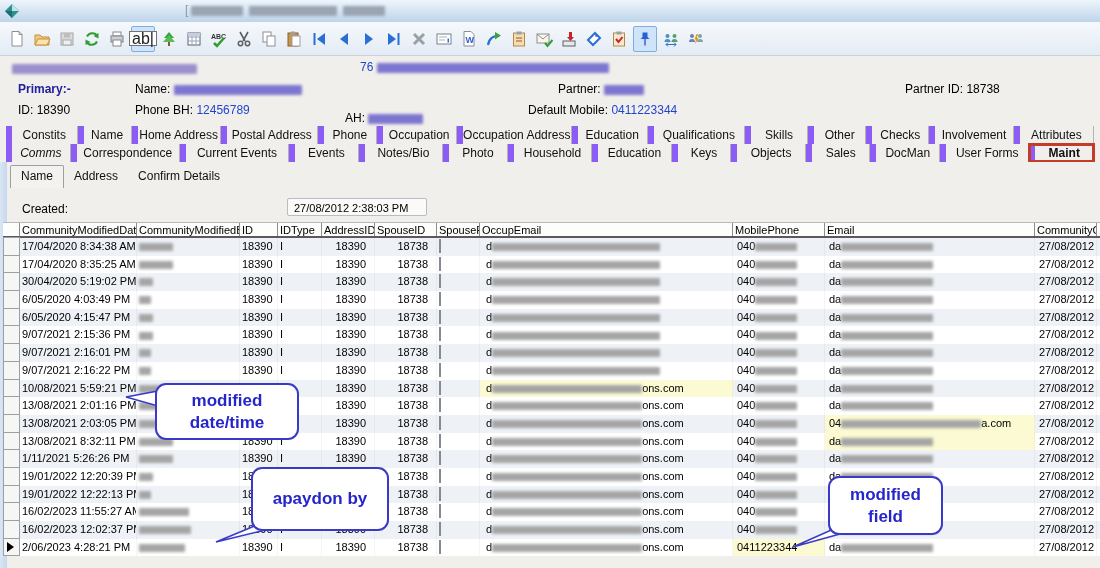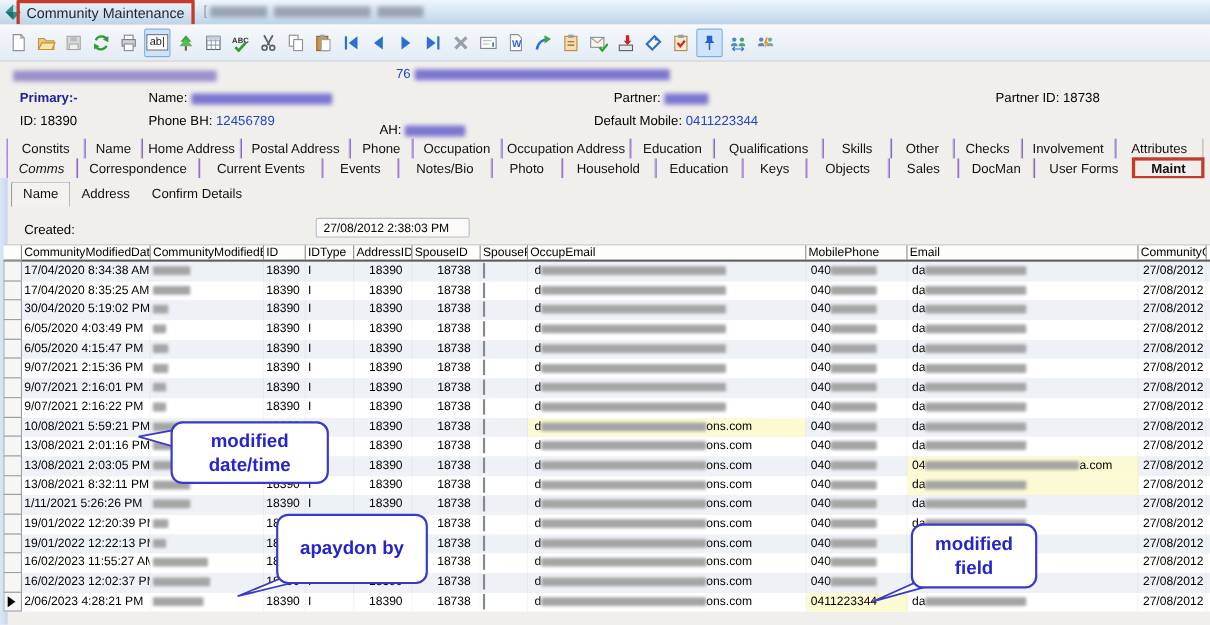--- a/index.html
+++ b/index.html
@@ -18,37 +18,37 @@
   .cap-blur{display:inline-block;height:10px;border-radius:1px;background:#9aa4b2;
     filter:blur(1.8px);vertical-align:middle;margin:0 3px;}
   #title-caption{position:absolute;left:185px;top:3px;color:#8b96a4;font-size:12px;}
   
   #toolbar{position:absolute;left:0;top:22px;width:1100px;height:34px;
     background:linear-gradient(#f6f9fc,#e3ebf4);border-bottom:1px solid #c9d2dc;
     display:flex;align-items:center;padding-left:6px;box-sizing:border-box;gap:3px;}
   .tbtn{width:22px;height:24px;display:flex;align-items:center;justify-content:center;border-radius:2px;}
   .tbtn.active{background:#cfe4f8;border:1px solid #7fb0dd;}
   .tbtn svg{display:block;}
-  #edit-field-btn{font-size:10px;border:1px solid #6f747c;background:#fff;
+  #edit-field-btn{font-size:16px;border:1px solid #6f747c;background:#fff;
     padding:0 2px;line-height:13px;color:#222;}
   
   #infopanel{position:absolute;left:8px;top:58px;width:1084px;height:66px;
     background:#f1efec;}
   .ip{position:absolute;white-space:nowrap;font-size:12px;}
   .ip b{color:#20209a;}
   .blue{color:#2244cc;}
   .blur{display:inline-block;height:10px;border-radius:1px;filter:blur(1.8px);vertical-align:middle;}
   .blur.purple{background:#9b90cc;}
   .blur.bluev{background:#7d76d0;}
   .blur.gray{background:#a9a9a9;height:8px;filter:blur(1.5px);}
   
   #tabs{position:absolute;left:0;top:126px;width:1100px;height:36px;}
   .tabrow{display:flex;height:18px;align-items:stretch;padding:0 6px;}
   .tab{display:flex;align-items:center;justify-content:center;font-size:12px;
-    border-right:1px solid #b7b3ab;border-left:1px solid #8b5cf6;color:#111;
+    border-right:1px solid #b7b3ab;border-left:6px solid #8b5cf6;color:#111;
     white-space:nowrap;overflow:hidden;padding:0 4px;box-sizing:border-box;}
   .tab.active{font-weight:bold;outline:3px solid #c53b2a;outline-offset:-2px;}
   
   #content{position:absolute;left:0;top:162px;width:1100px;height:406px;background:#f1efec;}
   #leftstrip{position:absolute;left:0;top:0;width:7px;height:406px;
     background:linear-gradient(90deg,#dae6f4,#c6d8ec);}
   
   #subtabs{position:absolute;left:10px;top:4px;height:22px;display:flex;}
   .subtab{padding:3px 10px 0 10px;font-size:12px;color:#111;}
   .subtab.active{background:#f4f2ef;border:1px solid #9aa0a8;border-bottom:none;
@@ -86,23 +86,20 @@
 </style>
 </head>
 <body>
 
 <div id="titlebar">
   <svg id="app-icon" viewBox="0 0 16 16">
     <polygon points="8,1 15,8 8,15 1,8" fill="#2e8f8f"></polygon>
     <polygon points="8,1 15,8 8,8" fill="#bfe6e6"></polygon>
     <polygon points="8,8 8,15 1,8" fill="#1d6f6f"></polygon>
   </svg>
-  <span id="title-box">
-    <span id="title-text">Community Maintenance</span>
-  </span>
   <span id="title-caption">[<span class="cap-blur" style="width:52px"></span><span class="cap-blur" style="width:88px"></span><span class="cap-blur" style="width:42px"></span></span>
 </div>
 
 <div id="toolbar">
   <span class="tbtn">
       <svg width="18" height="18">
         <path d="M4 1.5h7l3 3V16H4z" fill="#fff" stroke="#8a8f96"></path>
         <path d="M11 1.5v3h3" fill="none" stroke="#8a8f96"></path>
       </svg>
     </span>
@@ -287,21 +284,21 @@
   <span class="ip" style="left:352px;top:2px"><span class="blue">76</span> <span class="blur bluev" style="width:232px"></span></span>
 
   <span class="ip" style="left:10px;top:24px"><b>Primary:-</b></span>
   <span class="ip" style="left:127px;top:24px"><span>Name:</span> <span class="blur bluev" style="width:128px"></span></span>
   <span class="ip" style="left:550px;top:24px"><span>Partner:</span> <span class="blur bluev" style="width:40px"></span></span>
   <span class="ip" style="left:897px;top:24px"><span>Partner ID:</span> <span>18738</span></span>
 
   <span class="ip" style="left:10px;top:45px"><span>ID:</span> <span>18390</span></span>
   <span class="ip" style="left:127px;top:45px"><span>Phone BH:</span> <span class="blue">12456789</span></span>
   <span class="ip" style="left:337px;top:53px"><span>AH:</span> <span class="blur bluev" style="width:55px"></span></span>
-  <span class="ip" style="left:532px;top:45px"><span>Default Mobile:</span> <span class="blue">0411223344</span></span>
+  <span class="ip" style="left:520px;top:45px"><span>Default Mobile:</span> <span class="blue">0411223344</span></span>
 </div>
 
 <div id="tabs">
   <div class="tabrow">
       <div class="tab" style="flex-grow: 13; flex-basis: 0px;">Constits</div>
       <div class="tab" style="flex-grow: 9; flex-basis: 0px;">Name</div>
       <div class="tab" style="flex-grow: 17; flex-basis: 0px;">Home Address</div>
       <div class="tab" style="flex-grow: 19; flex-basis: 0px;">Postal Address</div>
       <div class="tab" style="flex-grow: 10; flex-basis: 0px;">Phone</div>
       <div class="tab" style="flex-grow: 15; flex-basis: 0px;">Occupation</div>

